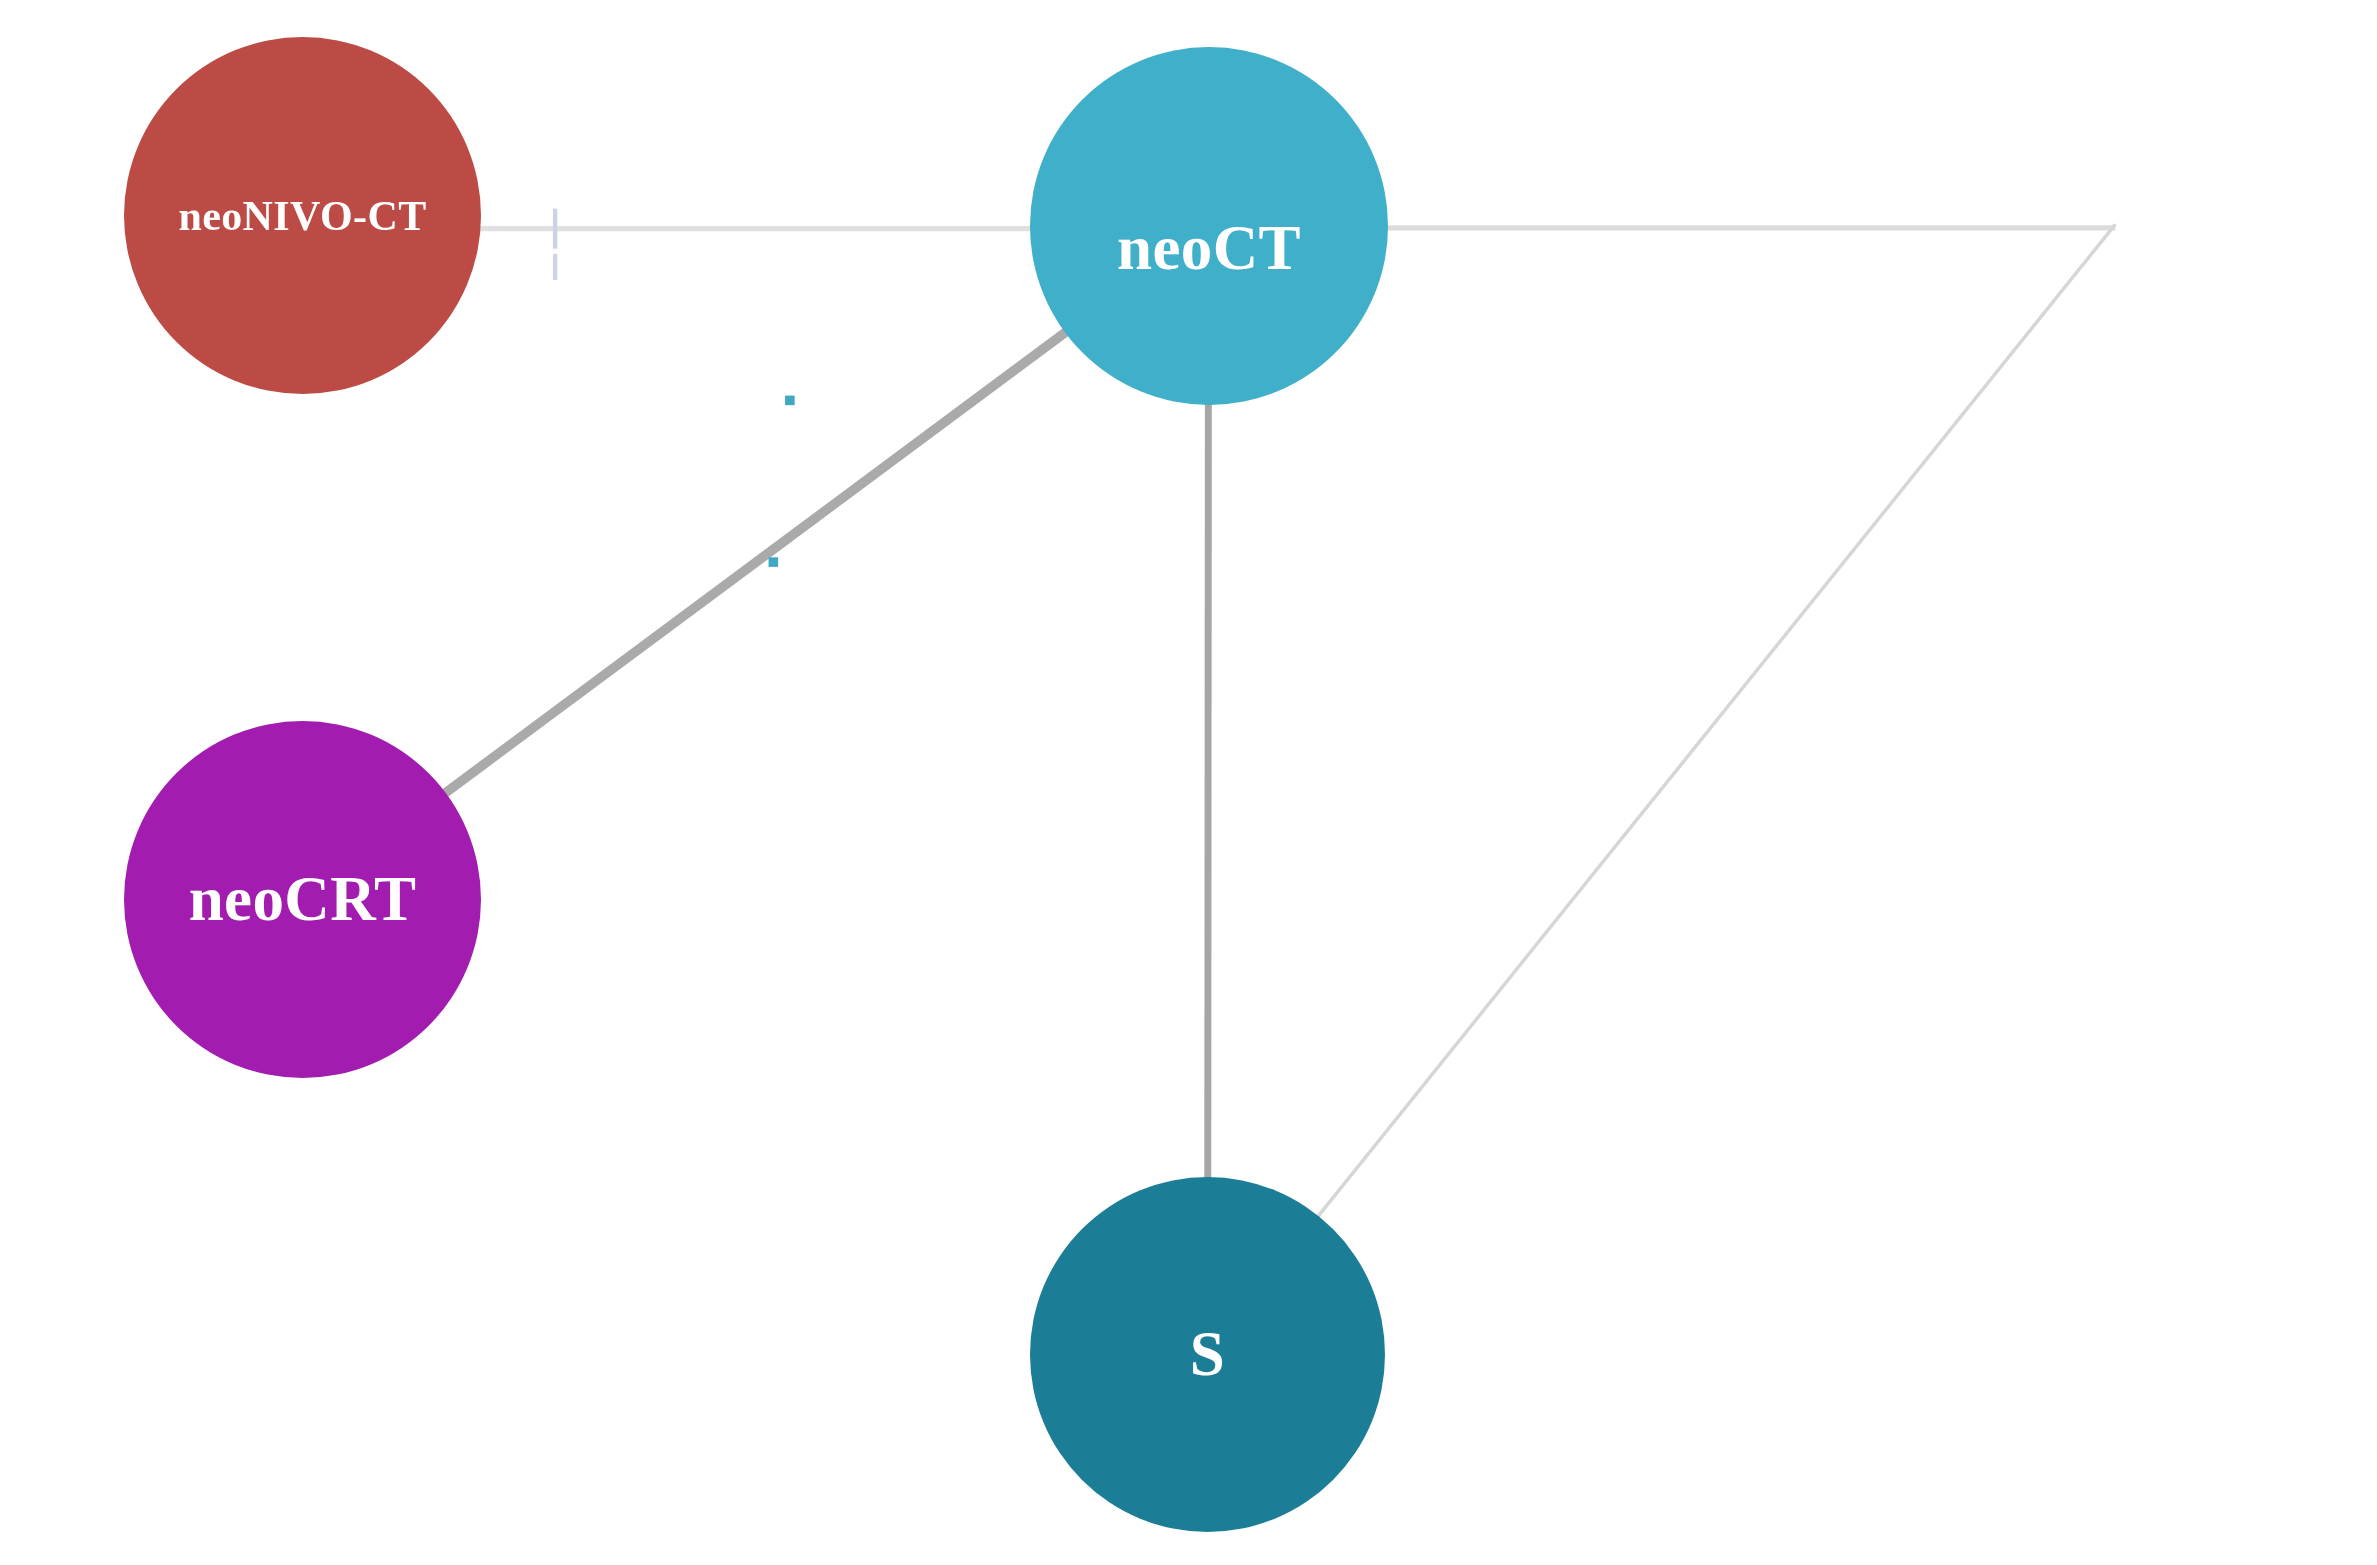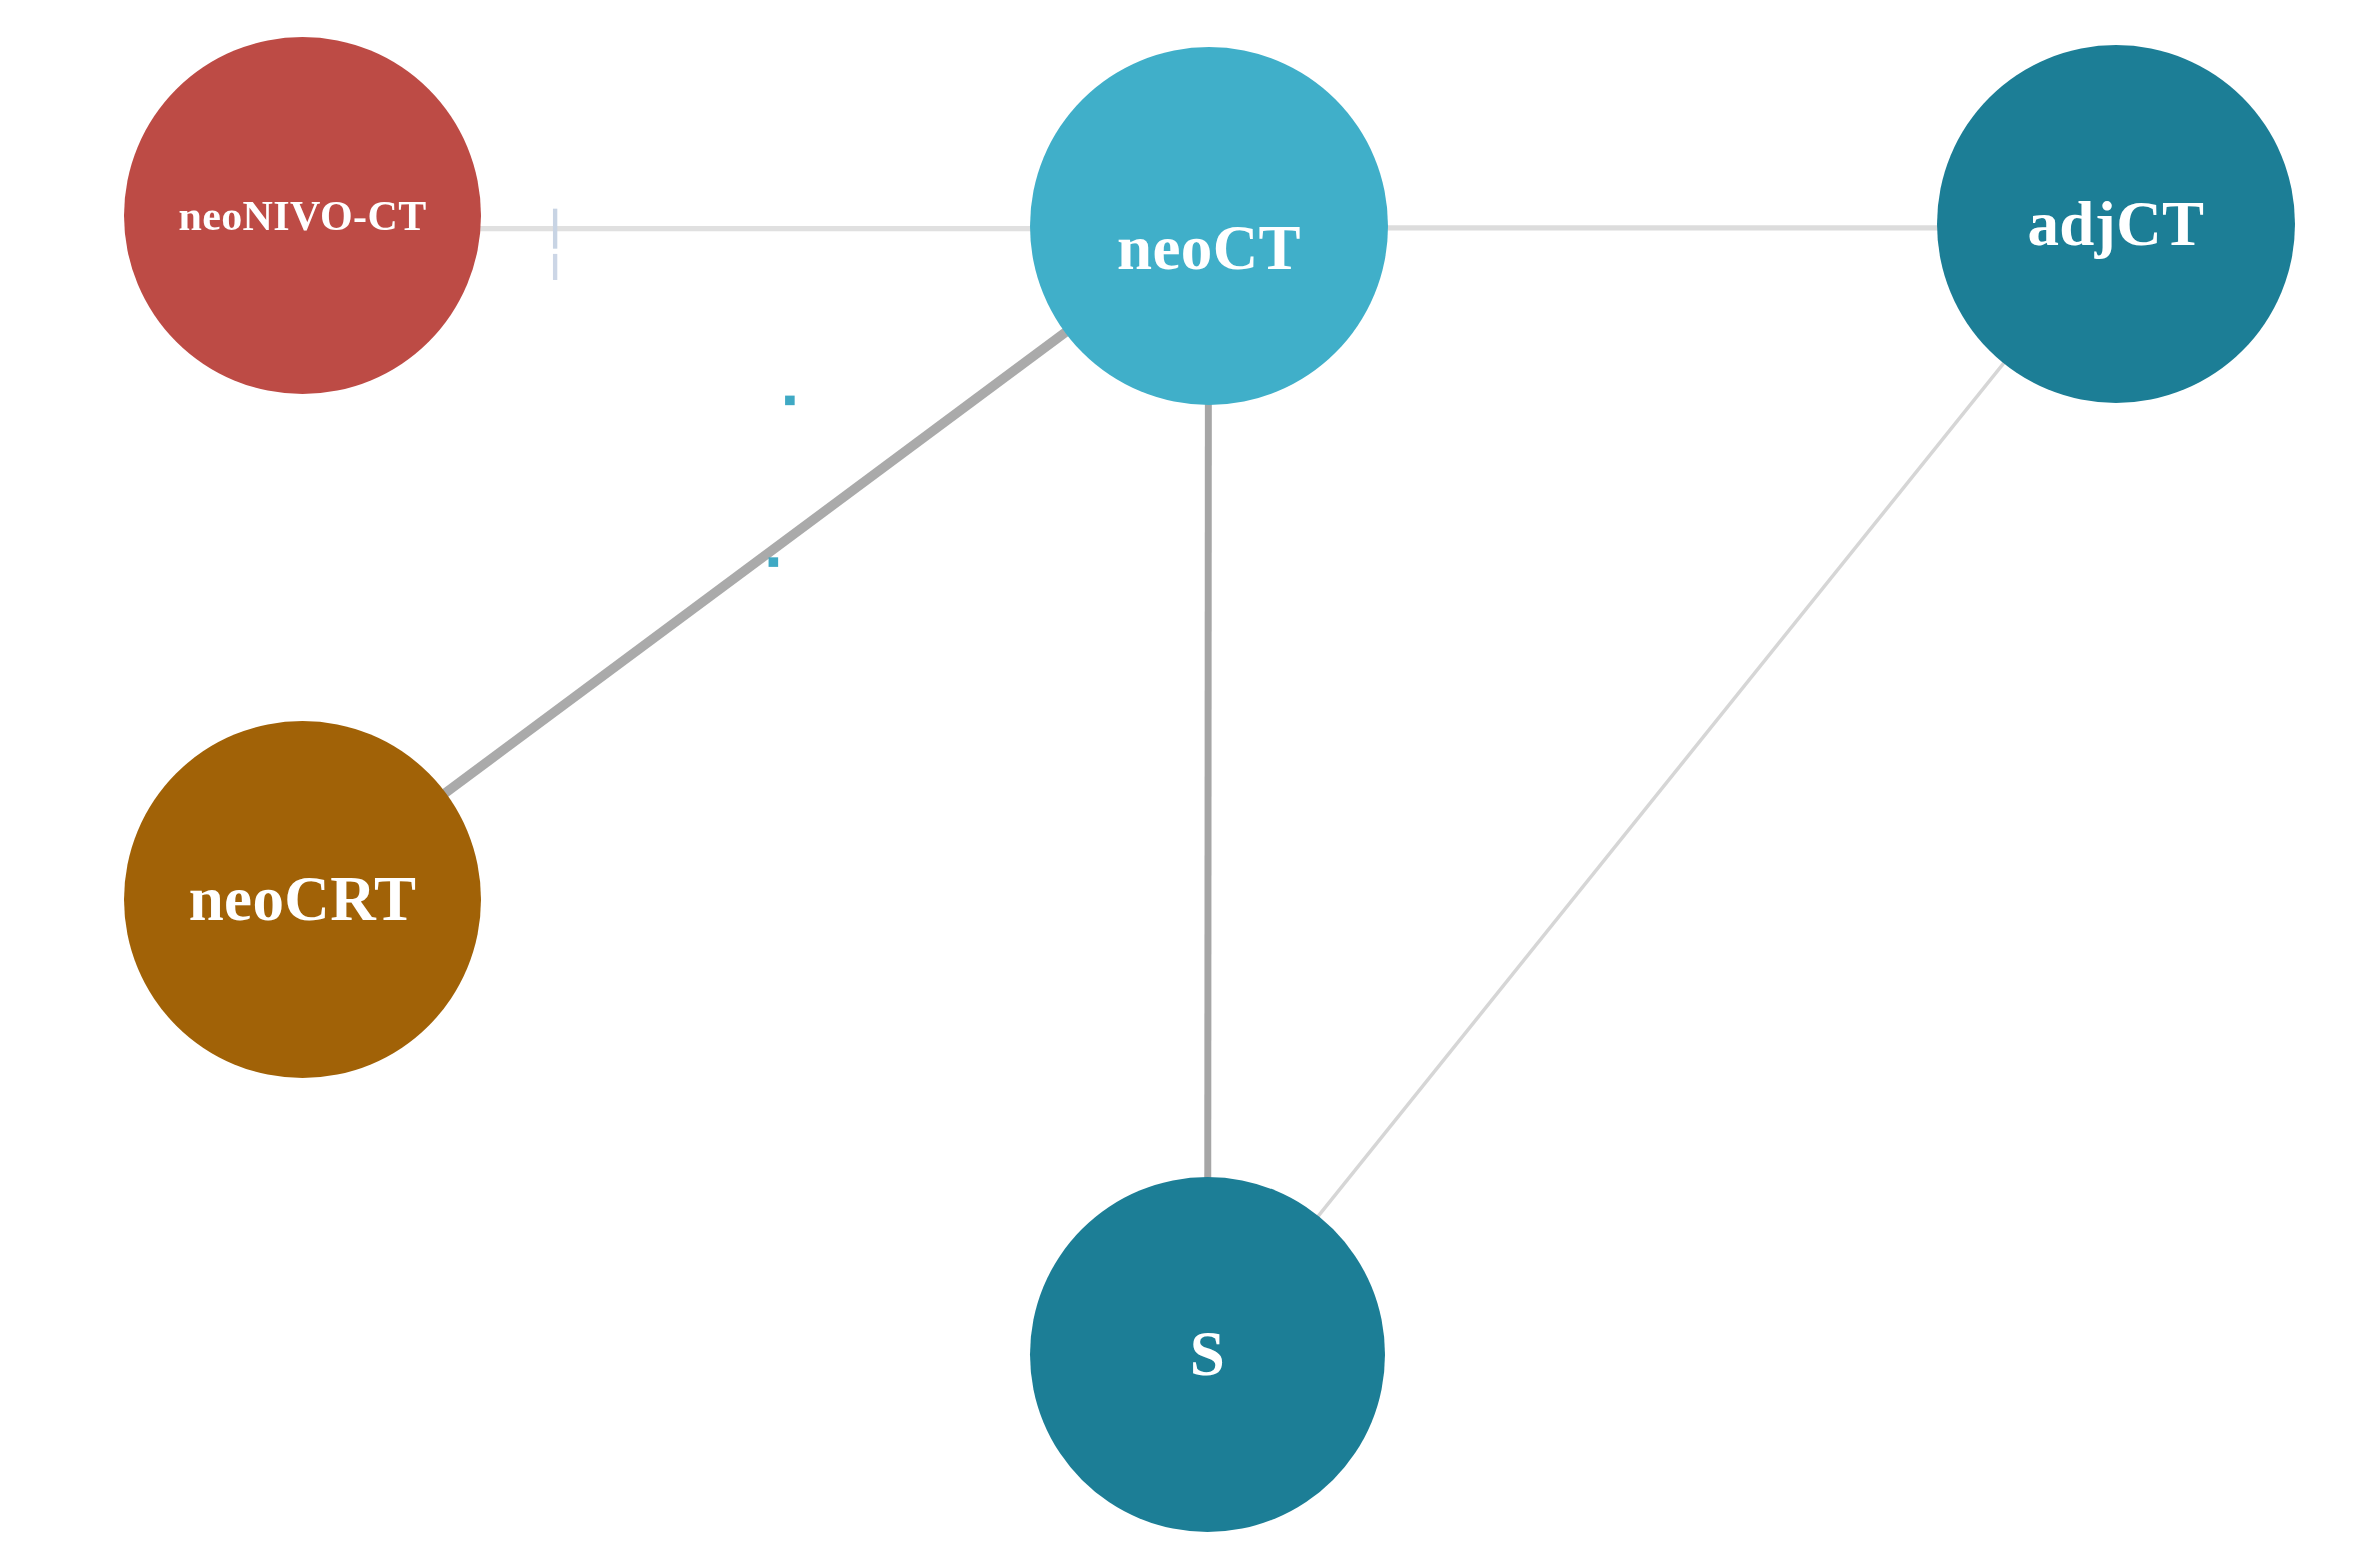--- a/index.html
+++ b/index.html
@@ -62,25 +62,22 @@
   </svg>
 
   <div class="node" style="left:124px; top:37px; width:357px; height:357px; background:#bd4b45;">
     <span class="node-label" style="font-size:42px;">neoNIVO-CT</span>
   </div>
 
   <div class="node" style="left:1030px; top:47px; width:358px; height:358px; background:#40afc9;">
     <span class="node-label" style="font-size:63px;margin-top:45px;">neoCT</span>
   </div>
 
-  <div class="node" style="left:1937px; top:45px; width:358px; height:358px; background:#1c7e96;">
-    <span class="node-label" style="font-size:63px;">adjCT</span>
-  </div>
 
-  <div class="node" style="left:124px; top:721px; width:357px; height:357px; background:#a16207;">
+  <div class="node" style="left:124px; top:721px; width:357px; height:357px; background:#a21caf;">
     <span class="node-label" style="font-size:63px;">neoCRT</span>
   </div>
 
   <div class="node" style="left:1030px; top:1177px; width:355px; height:355px; background:#1c7e96;">
     <span class="node-label" style="font-size:63px;">S</span>
   </div>
 
 </div>
 
 

